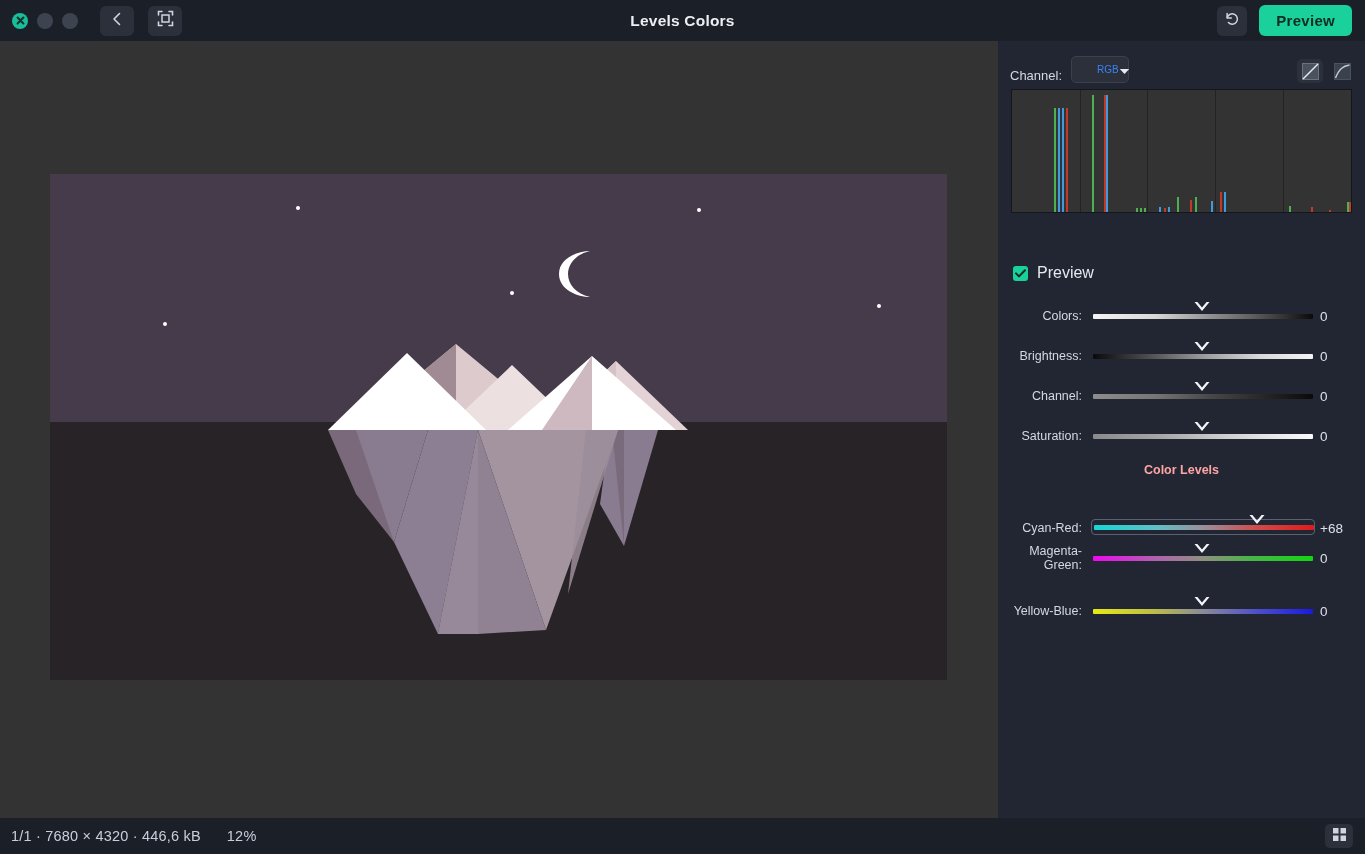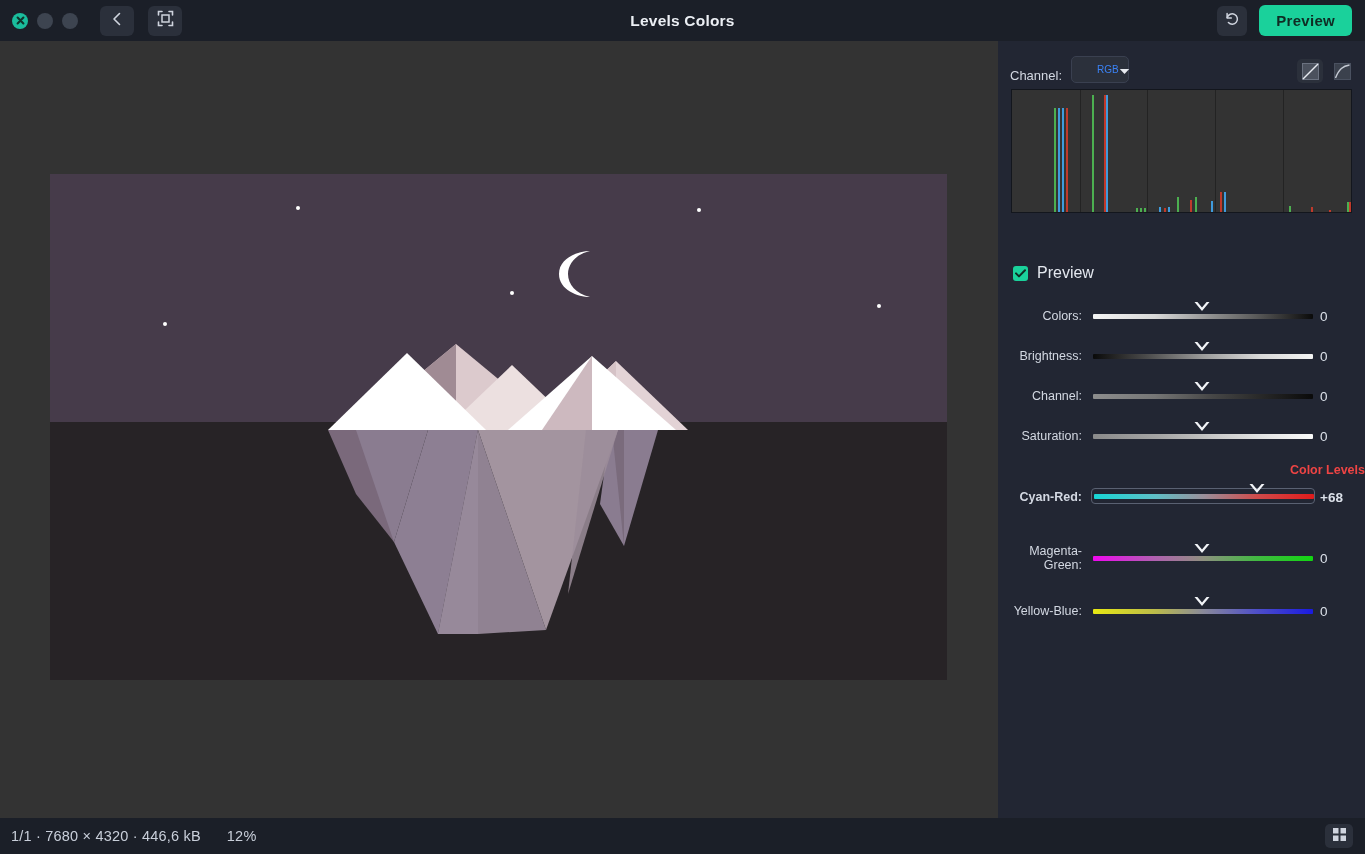--- a/index.html
+++ b/index.html
@@ -155,21 +155,21 @@
     position: absolute; top: -6px; width: 18px; height: 14px;
     margin-left: -9px; pointer-events: none;
   }
   .sl-value {
     position: absolute; left: 322px; width: 40px;
     color: #dbe0e9; font-size: 13.5px;
     top: 50%; transform: translateY(-50%);
   }
   #color-levels-title {
     position: absolute; left: 0; top: 422px; width: 367px;
-    text-align: right; color: #ef4444; font-size: 12.5px; font-weight: bold;
+    text-align: center; color: #fca5a5; font-size: 12.5px; font-weight: bold;
   }
 </style>
 </head>
 <body>
 
 <div id="titlebar">
 
   <div class="traffic-wrap">
     <span class="traffic close">
       <svg width="9" height="9" viewBox="0 0 9 9">
@@ -391,21 +391,21 @@
       <div class="slider-row" style="top: 385px;">
         <div class="sl-label">Saturation:</div>
         <div class="sl-track-wrap">
           <div class="sl-track" style="background: linear-gradient(to right, rgb(138, 138, 138) 0%, rgb(165, 165, 165) 30%, rgb(200, 200, 200) 55%, rgb(230, 230, 230) 80%, rgb(250, 250, 250) 100%);"></div>
           <div class="sl-handle" style="left: 108.9px;"><svg width="18" height="14" viewBox="0 0 18 14">
               <path d="M1.5 1 L9 10 L16.5 1 L13.6 1 L9 6.4 L4.4 1 Z" fill="#f2f4f8"></path>
             </svg></div>
         </div>
         <div class="sl-value">0</div>
       </div>
-      <div class="slider-row" style="top: 446px; font-weight: bold;">
+      <div class="slider-row" style="top: 477px;">
         <div class="sl-label">Cyan-Red:</div>
         <div class="sl-track-wrap focused">
           <div class="sl-track" style="background: linear-gradient(to right, rgb(23, 214, 214) 0%, rgb(95, 191, 198) 28%, rgb(154, 143, 154) 50%, rgb(207, 75, 75) 74%, rgb(224, 27, 27) 100%);"></div>
           <div class="sl-handle" style="left: 164.8px;"><svg width="18" height="14" viewBox="0 0 18 14">
               <path d="M1.5 1 L9 10 L16.5 1 L13.6 1 L9 6.4 L4.4 1 Z" fill="#f2f4f8"></path>
             </svg></div>
         </div>
         <div class="sl-value">+68</div>
       </div>
       <div class="slider-row" style="top: 495px; margin-top: 12px;">

